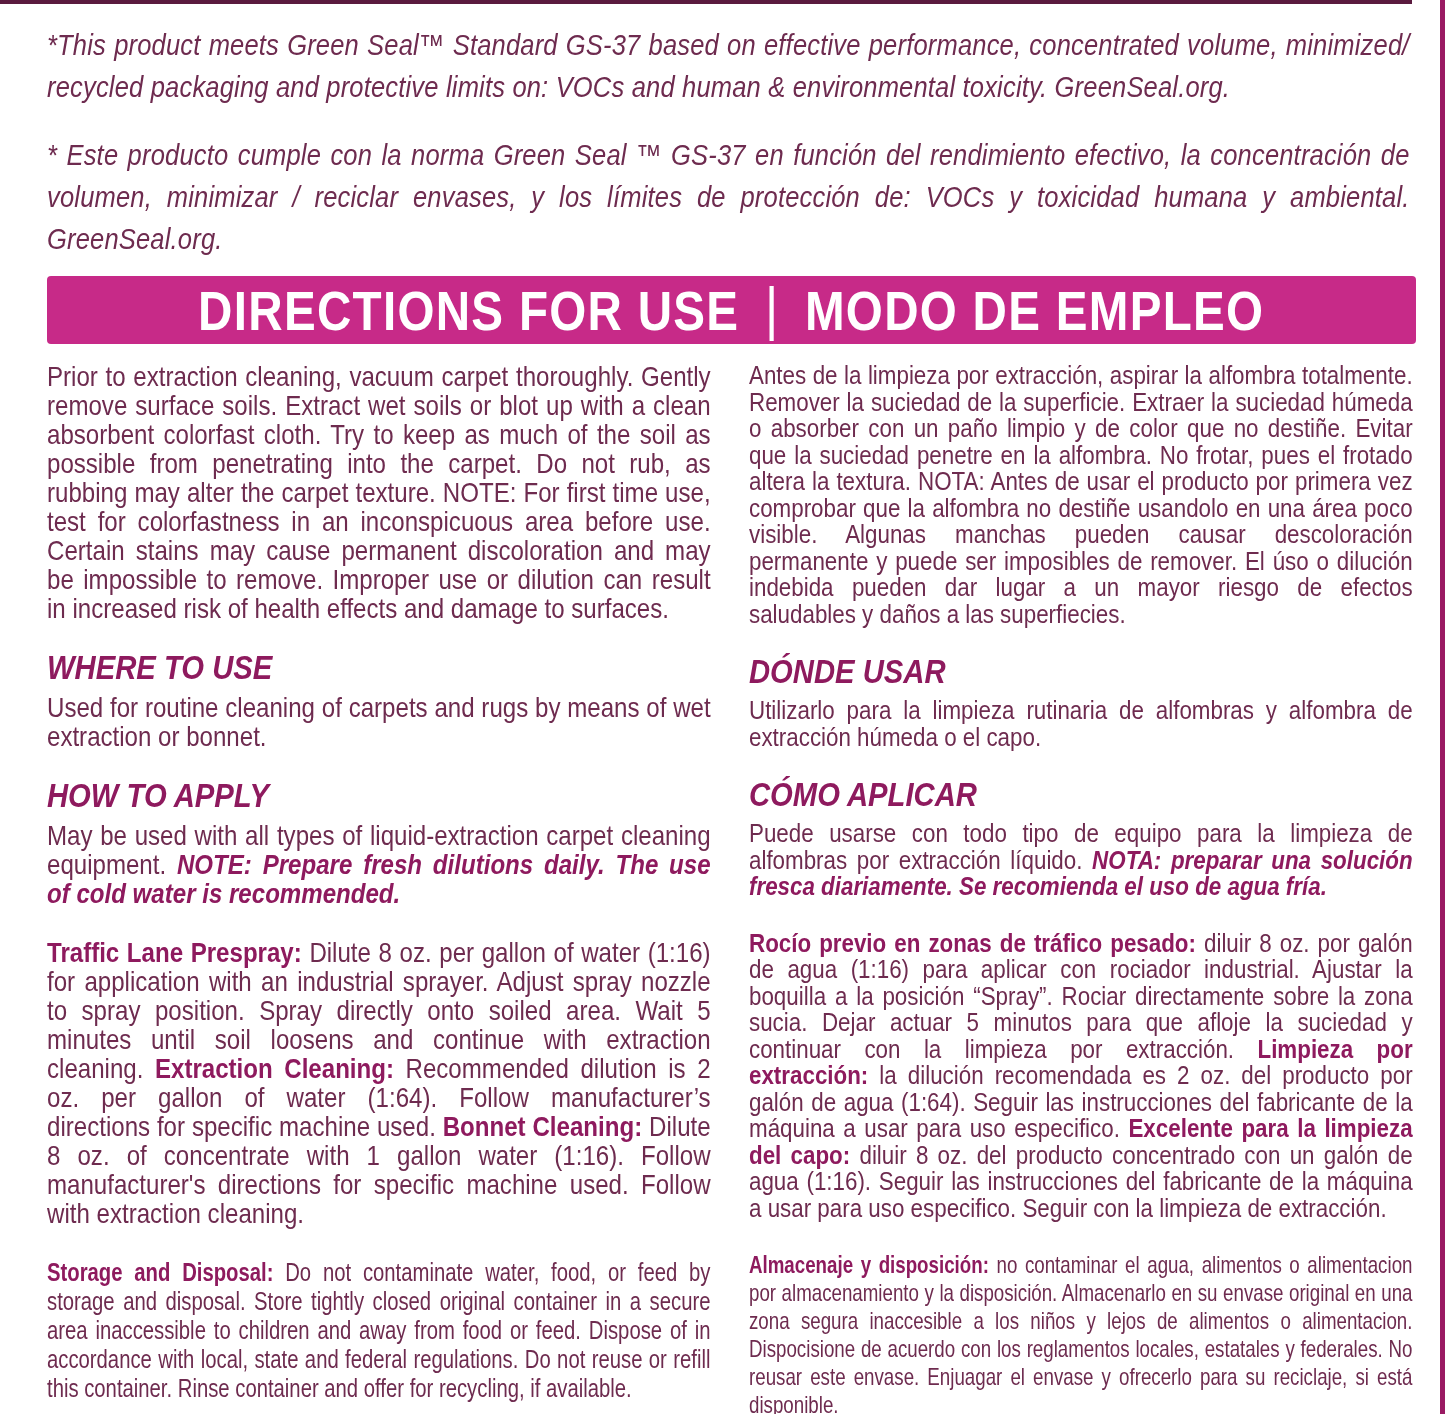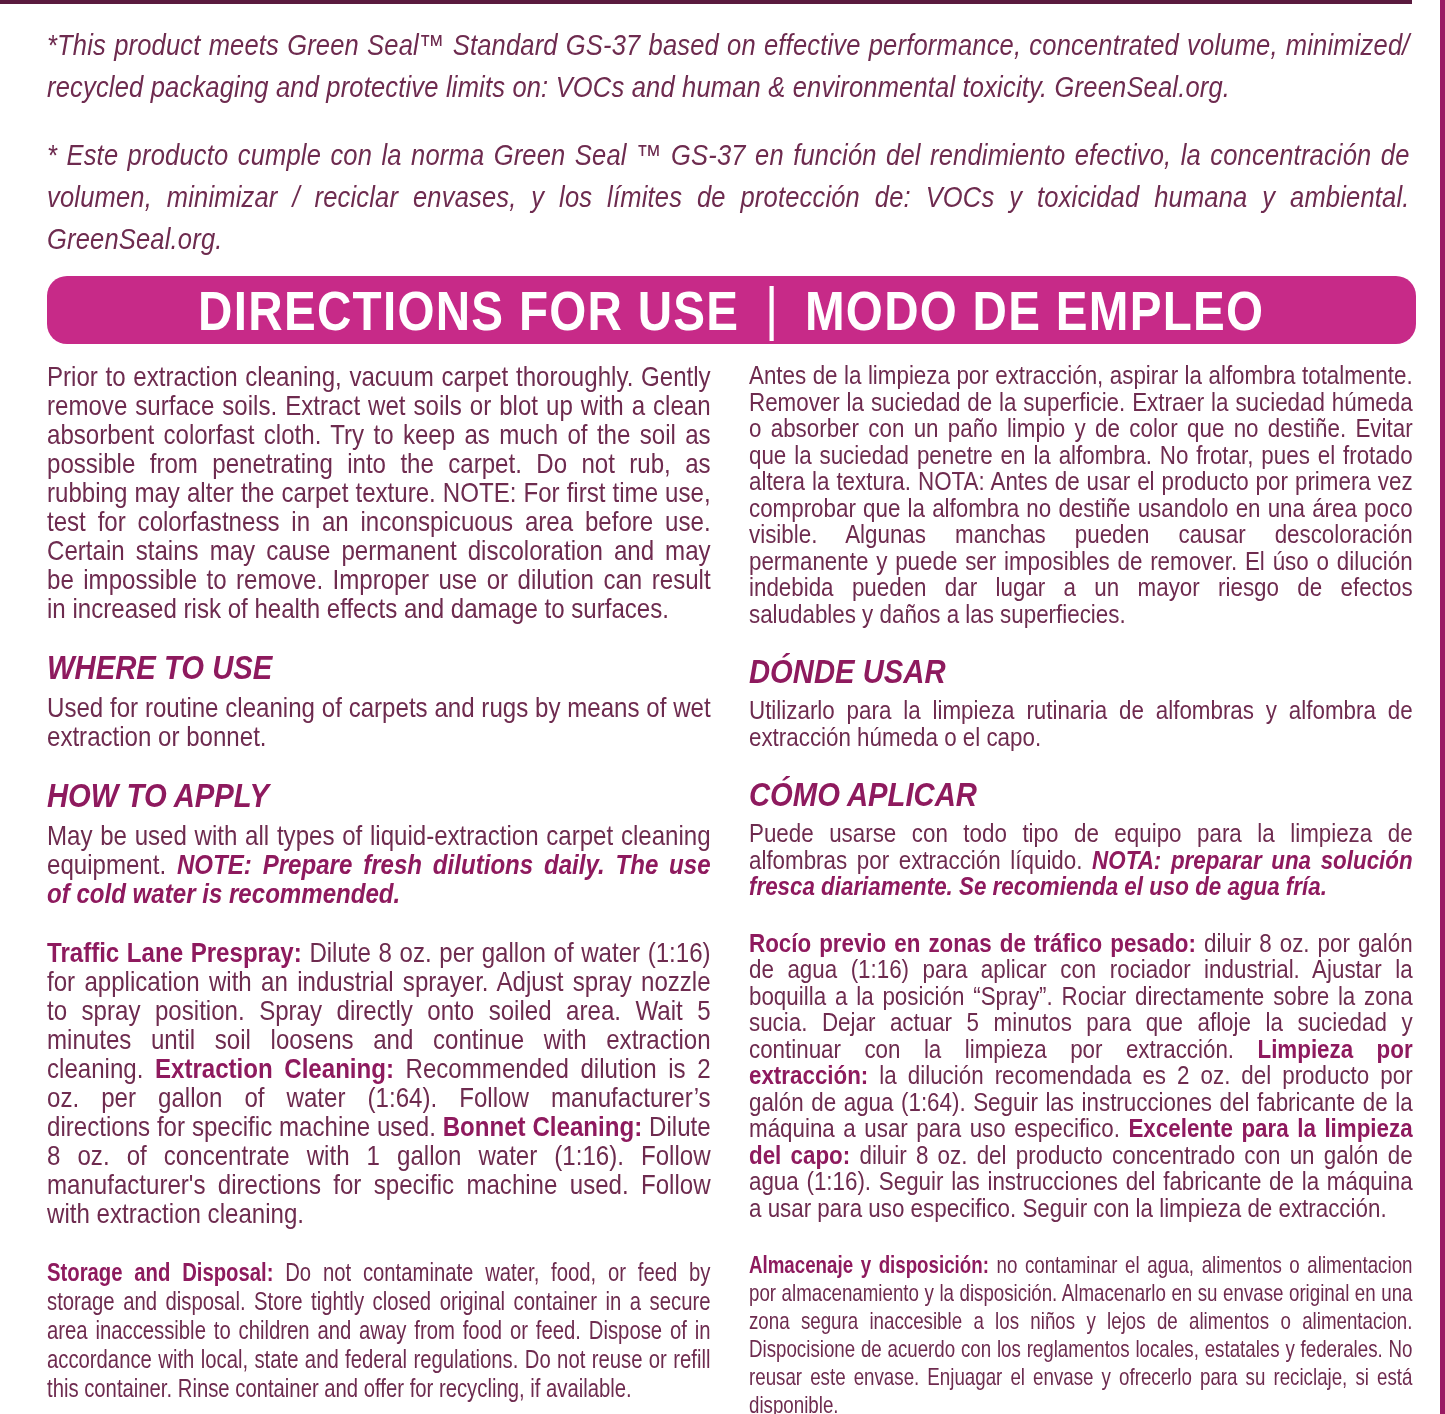--- a/index.html
+++ b/index.html
@@ -26,21 +26,21 @@
   .sq2{width:128.2%;transform:scaleX(0.78);transform-origin:0 0;}
   .sq-note{width:113.6%;transform:scaleX(0.88);transform-origin:0 0;}
 
   .note{
     font-style:italic;font-size:29px;line-height:42px;
     text-align:justify;color:var(--plum);letter-spacing:0.2px;
   }
   .note + .note{margin-top:26px;}
 
   .banner{
-    margin-top:16px;width:1369px;height:68px;border-radius:20px;
+    margin-top:16px;width:1369px;height:68px;border-radius:4px;
     background:var(--banner-bg);
     display:flex;align-items:center;justify-content:center;
   }
   .banner-inner{
     display:flex;align-items:center;white-space:nowrap;
     transform:scaleX(0.85);transform-origin:50% 50%;
     color:var(--banner-text);font-weight:700;font-size:56px;letter-spacing:1.5px;
   }
   .banner-inner .divider{
     font-weight:400;font-size:60px;margin:0 30px;position:relative;top:-2px;

